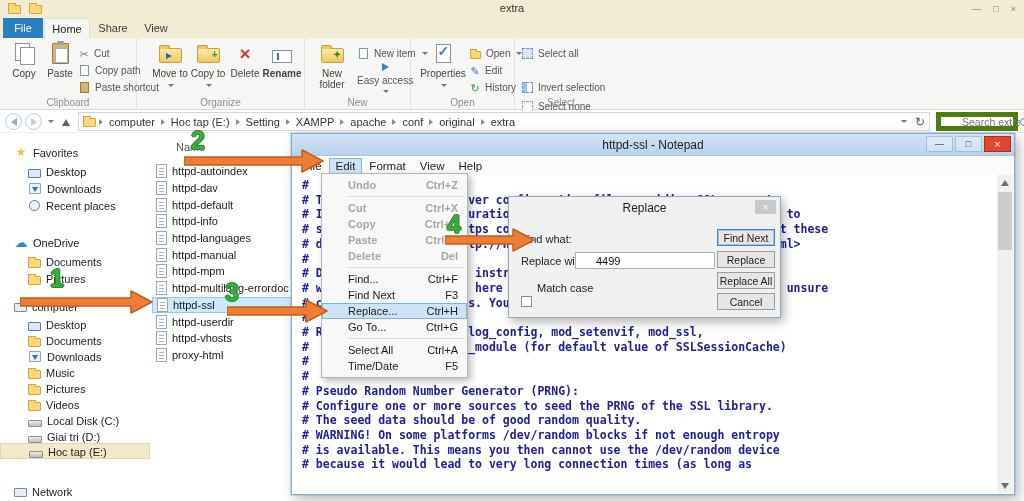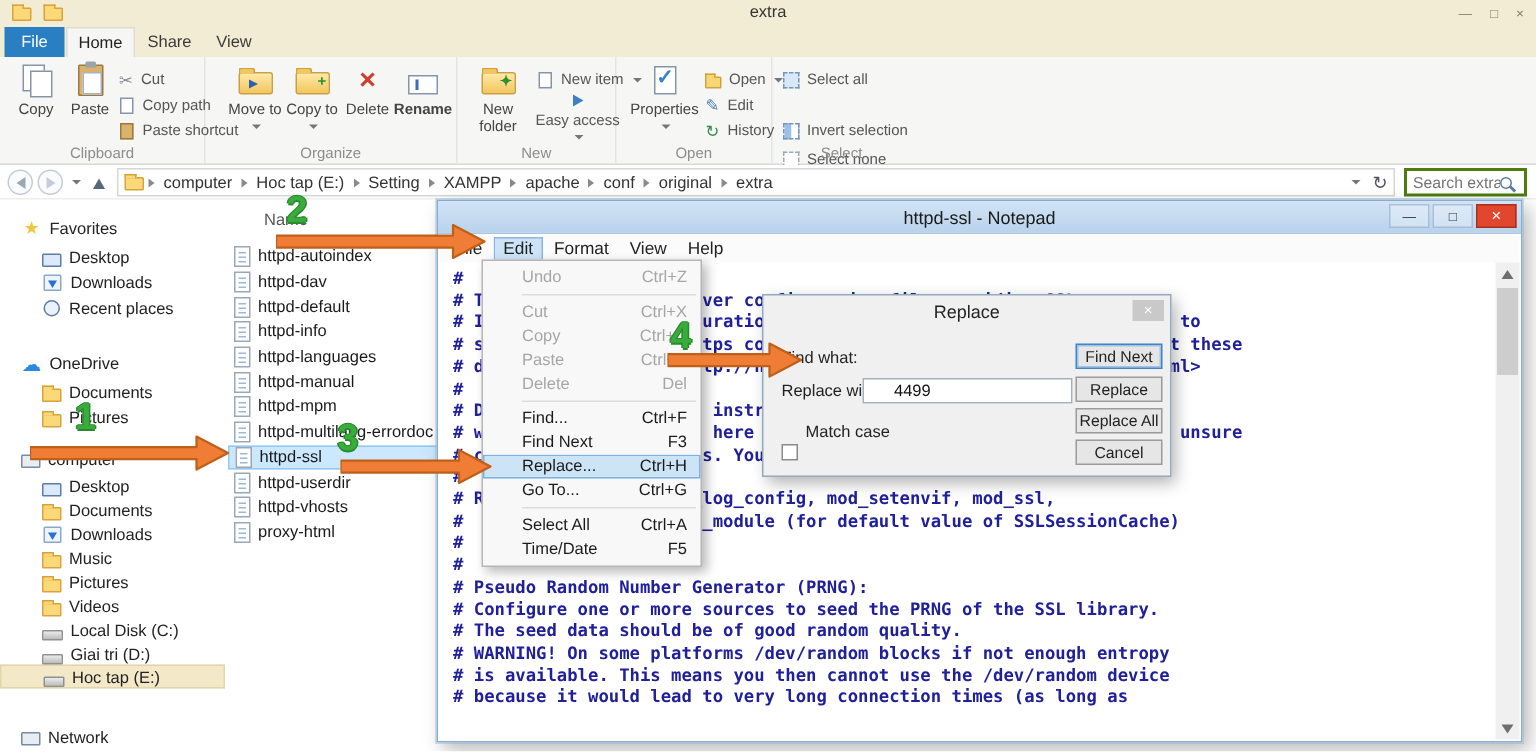--- a/index.html
+++ b/index.html
@@ -63,21 +63,21 @@
   .arr-l{width:0;height:0;border-top:4px solid transparent;border-bottom:4px solid transparent;border-right:6px solid #9aa8b8;}
   .arr-r{width:0;height:0;border-top:4px solid transparent;border-bottom:4px solid transparent;border-left:6px solid #c4ced8;}
   .arr-up{width:0;height:0;border-left:4px solid transparent;border-right:4px solid transparent;border-bottom:7px solid #55677a;}
   .nav-caret{position:absolute;left:46px;top:10px;}
   .nav-up{position:absolute;left:59px;top:5px;width:14px;height:14px;display:flex;align-items:center;justify-content:center;}
   .crumbbox{position:absolute;left:78px;top:2px;width:852px;height:19px;border:1px solid #d6d6d6;display:flex;align-items:center;padding:0 4px;background:#fff;}
   .crumb{padding:0 5px;font-size:11px;color:#333;white-space:nowrap;cursor:default;}
   .crumbsep{width:0;height:0;border-left:4px solid #8a8a8a;border-top:3px solid transparent;border-bottom:3px solid transparent;margin:0 1px;flex:none;}
   .crumb-right{margin-left:auto;display:flex;align-items:center;gap:8px;color:#667;}
   .refresh-glyph{font-size:12px;color:#556;}
-  .searchbox{position:absolute;left:936px;top:2px;width:82px;height:19px;border:2px solid #4d7c0f;display:flex;align-items:center;padding:0 4px;background:#fff;}
+  .searchbox{position:absolute;left:936px;top:2px;width:82px;height:19px;border:5px solid #4d7c0f;display:flex;align-items:center;padding:0 21px;background:#fff;}
   .searchbox input{border:none;outline:none;width:58px;font-size:10.5px;color:#666;font-family:"Liberation Sans",sans-serif;background:transparent;}
   .i-search{width:8px;height:8px;border:1.5px solid #5a7da0;border-radius:50%;position:relative;flex:none;}
   .i-search::after{content:"";position:absolute;width:5px;height:1.5px;background:#5a7da0;transform:rotate(45deg);right:-4px;bottom:-2px;}
 
   
   .sidebar{position:absolute;left:0;top:136px;width:150px;bottom:0;overflow:hidden;font-size:11px;}
   .sb-header{display:flex;align-items:center;gap:5px;height:17px;padding-left:14px;color:#222;}
   .sb-item{display:flex;align-items:flex-end;gap:5px;height:17px;padding-left:28px;color:#222;}
   .sb-item.c{height:16px;}
   .sb-item.selected{background:#f3e9c9;border:1px solid #e2d5aa;}
@@ -118,21 +118,21 @@
   .np-vscroll{position:absolute;right:1px;top:41px;bottom:1px;width:16px;background:#f0f0f0;}
   .np-scroll-arrow{position:absolute;left:0;width:16px;height:15px;display:flex;align-items:center;justify-content:center;}
   .tri-up{width:0;height:0;border-left:4px solid transparent;border-right:4px solid transparent;border-bottom:6px solid #6f6f6f;}
   .tri-dn{width:0;height:0;border-left:4px solid transparent;border-right:4px solid transparent;border-top:6px solid #6f6f6f;}
   .np-thumb{position:absolute;left:1px;width:14px;top:17px;height:58px;background:#cdcdcd;}
 
   
   .editmenu{position:absolute;left:321px;top:173px;width:147px;background:#f8f8f8;border:1px solid #b6b6b6;box-shadow:3px 3px 7px rgba(0,0,0,.28);z-index:40;padding:3px 0;}
   .mi{position:relative;height:16px;display:flex;align-items:center;font-size:11px;color:#1a1a1a;padding-left:26px;}
   .mi .sc{position:absolute;right:9px;}
-  .mi.disabled{color:#a6a6a6;}
+  .mi.disabled{color:#a6a6a6;font-weight:bold;}
   .mi.hl{background:#cde4f7;box-shadow:inset 0 0 0 1px #7fb2e0;}
   .msep{height:1px;background:#dcdcdc;margin:3px 3px 3px 26px;}
 
   
   .dialog{position:absolute;left:508px;top:196px;width:273px;height:122px;background:#f0f0f0;border:1px solid #93a9bf;box-shadow:3px 4px 10px rgba(0,0,0,.3);z-index:45;}
   .dlg-title{height:20px;position:relative;}
   .dlg-title-text{position:absolute;left:0;right:0;top:4px;text-align:center;font-size:12px;color:#222;}
   .dlg-close{position:absolute;right:4px;top:3px;width:21px;height:14px;background:#c9c9c9;color:#fff;display:flex;align-items:center;justify-content:center;font-size:10px;}
   .dlg-label{position:absolute;font-size:11px;color:#222;}
   .dlg-input{position:absolute;height:17px;width:140px;border:1px solid #a5b2bd;font-size:11px;padding:0 3px;font-family:"Liberation Sans",sans-serif;background:#fff;color:#111;}

